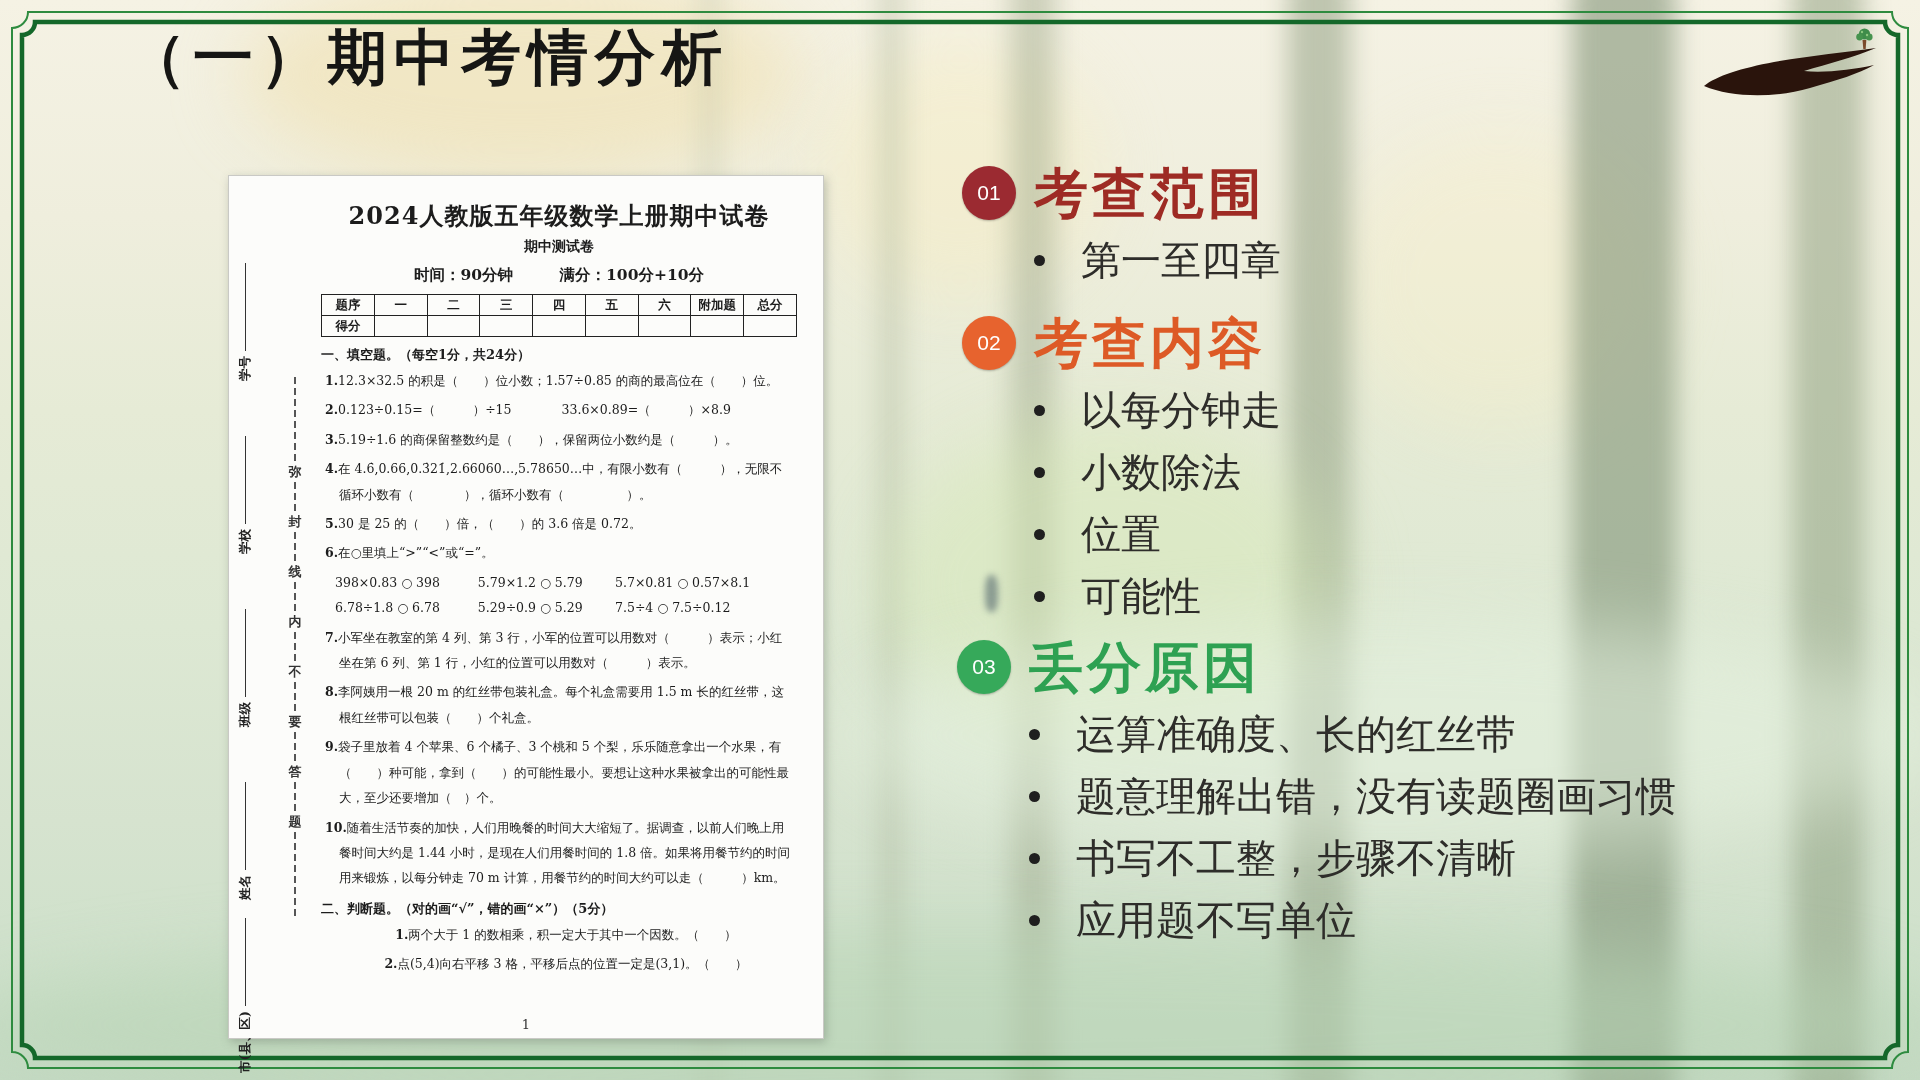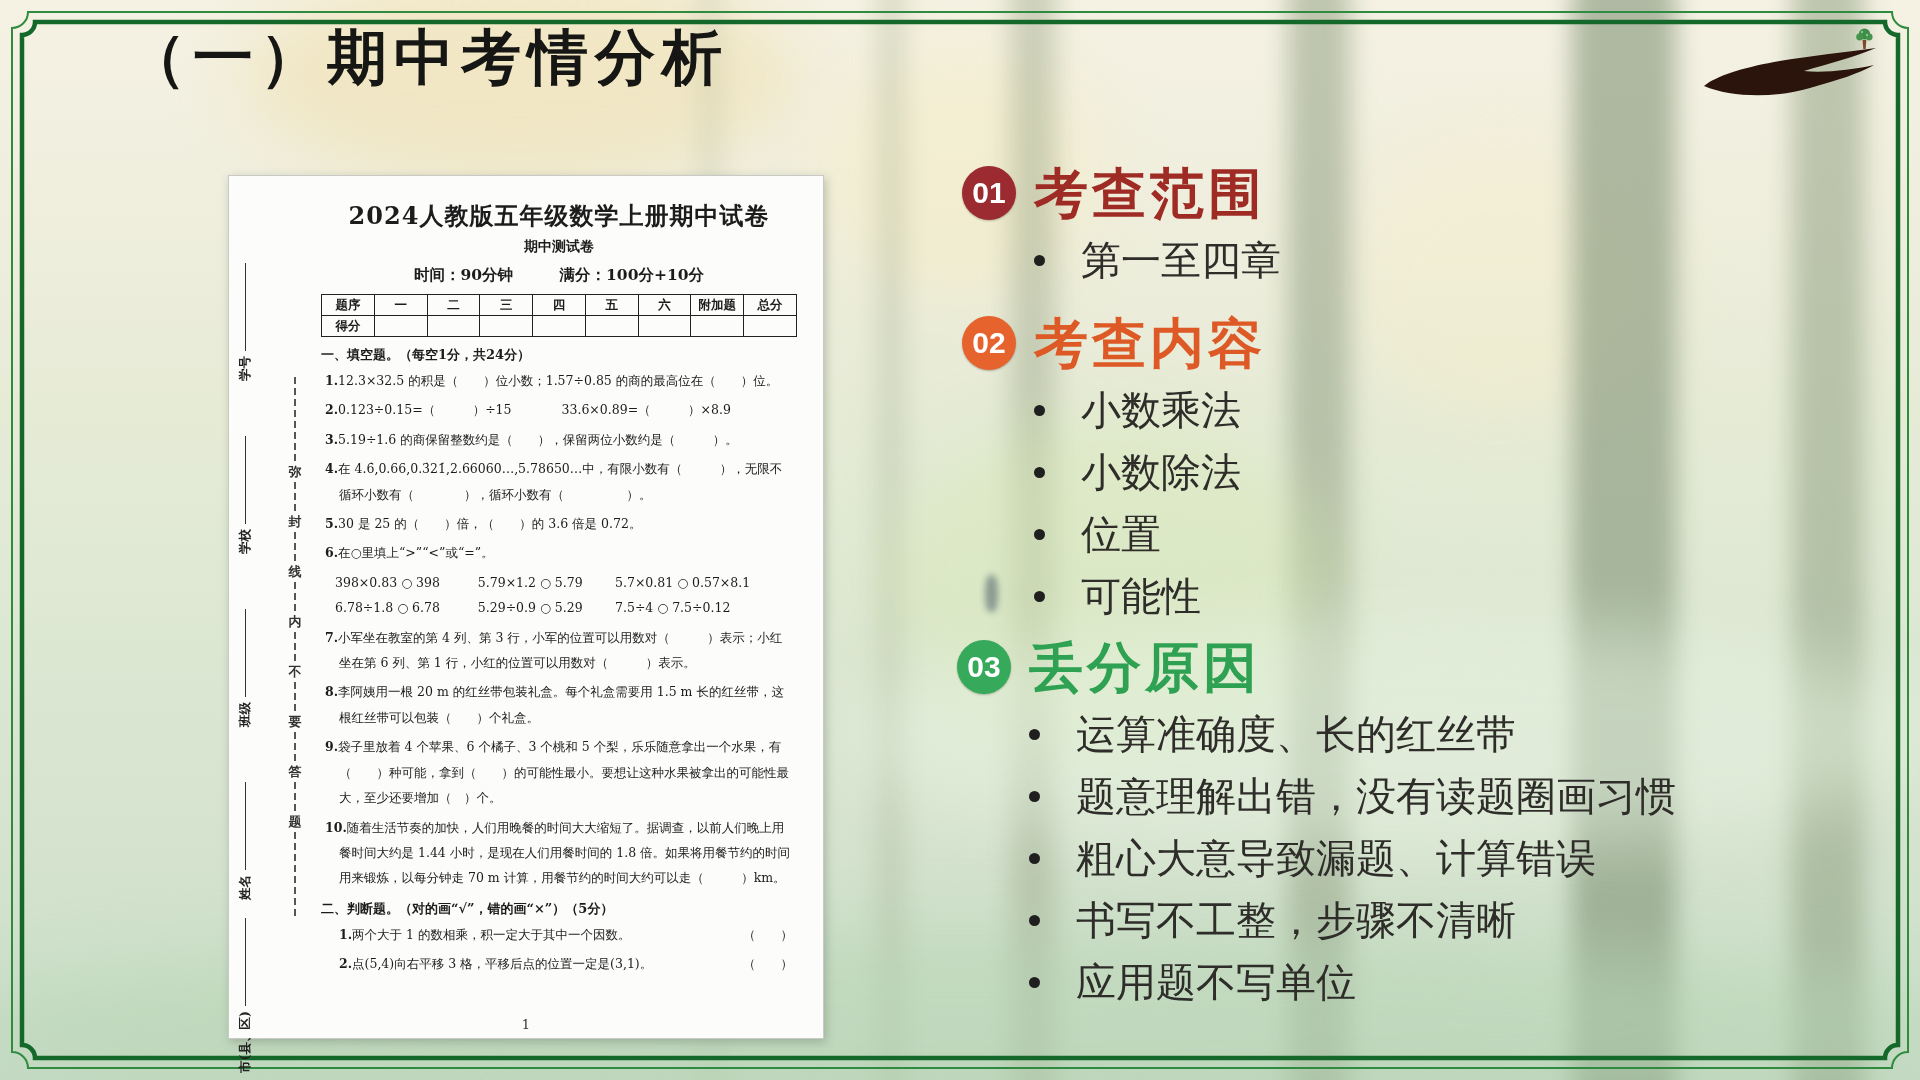--- a/index.html
+++ b/index.html
@@ -45,29 +45,29 @@
   .ptitle1{font-size:24px;font-weight:800;text-align:center;letter-spacing:1px;}
   .ptitle2{font-size:14px;font-weight:800;text-align:center;margin-top:6px;}
   .pinfo{font-size:15.5px;font-weight:800;text-align:center;margin-top:9px;}
   table.score{border-collapse:collapse;width:100%;margin-top:8px;table-layout:fixed;}
   table.score th,table.score td{border:1.2px solid #222;height:20px;font-size:12.5px;font-weight:700;
     text-align:center;padding:0;} 
   .sec-head{font-size:13px;font-weight:800;margin-top:9px;}
   .q{font-size:12.5px;line-height:25.4px;margin:4px;padding-left:14px;text-indent:-14px;}
   .q b{font-weight:800;}
   .cmp-grid{display:grid;grid-template-columns:1.02fr .98fr 1.3fr;padding-left:14px;font-size:12.5px;line-height:25.4px;}
-  .jrow{display:flex;justify-content:space-between;padding-left:14px;text-indent:0;}
+  .jrow{display:flex;justify-content:center;padding-left:14px;text-indent:0;}
   .jrow .jt{padding-left:14px;text-indent:-14px;}
   .pageno{position:absolute;left:0;right:0;bottom:6px;text-align:center;font-size:13px;color:#333;}
   
   .psec{position:absolute;width:760px;}
   .sec1{left:962px;top:166px}.sec2{left:962px;top:316px}.sec3{left:957px;top:640px}
   .phead{display:flex;align-items:center;gap:18px;}
   .badge{width:54px;height:54px;border-radius:50%;display:flex;align-items:center;justify-content:center;
-    color:#fff;font-family:"Liberation Sans","DejaVu Sans",sans-serif;font-size:30px;font-weight:700;
+    color:#fff;font-family:"Liberation Sans","DejaVu Sans",sans-serif;font-size:21px;font-weight:400;
     box-shadow:0 1px 2px rgba(0,0,0,.25);}
   .ptit{font-size:54px;font-weight:700;letter-spacing:4px;line-height:1;}
   .sec1 .badge{background:#9B2A31}.sec1 .ptit{color:#9E2B24}
   .sec2 .badge{background:#E7632E}.sec2 .ptit{color:#DD5A26}
   .sec3 .badge{background:#36A95A}.sec3 .ptit{color:#2EA152}
   .pbullets{margin:16px 0 0 0;padding:0 0 0 72px;list-style:none;}
   .pbullets li{display:flex;align-items:baseline;margin-bottom:14px;font-size:40px;line-height:48px;color:#2e2d2a;}
   .bdot{width:11px;height:11px;background:#1f1f1f;border-radius:50%;margin-right:36px;flex:none;align-self:center;}
 </style>
 </head>
@@ -275,21 +275,21 @@
 
   <section class="psec sec2">
     <div class="phead">
       <span class="badge">02</span>
       <span class="ptit">考查内容</span>
     </div>
     <ul class="pbullets">
 
     <li>
           <span class="bdot"></span>
-          <span>小数乘法</span>
+          <span>以每分钟走</span>
         </li>
         <li>
           <span class="bdot"></span>
           <span>小数除法</span>
         </li>
         <li>
           <span class="bdot"></span>
           <span>位置</span>
         </li>
         <li>
@@ -309,24 +309,20 @@
     <li>
           <span class="bdot"></span>
           <span>运算准确度、长的红丝带</span>
         </li>
         <li>
           <span class="bdot"></span>
           <span>题意理解出错，没有读题圈画习惯</span>
         </li>
         <li>
           <span class="bdot"></span>
-          <span>粗心大意导致漏题、计算错误</span>
-        </li>
-        <li>
-          <span class="bdot"></span>
           <span>书写不工整，步骤不清晰</span>
         </li>
         <li>
           <span class="bdot"></span>
           <span>应用题不写单位</span>
         </li>
       </ul>
   </section>
 
 </div>

